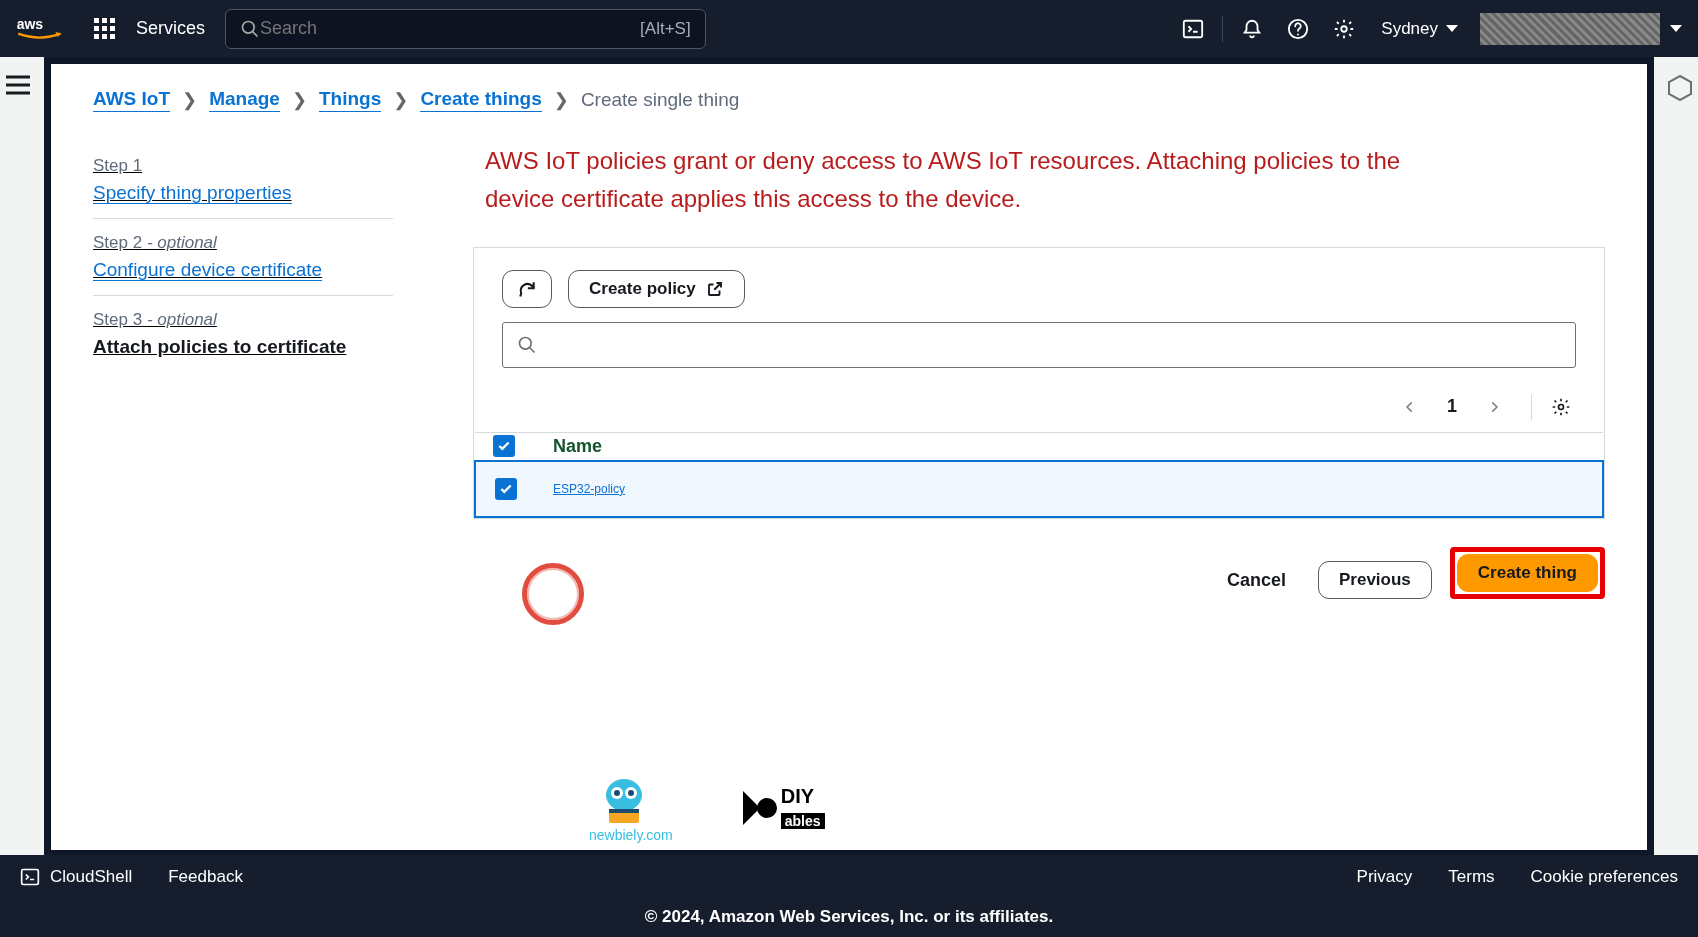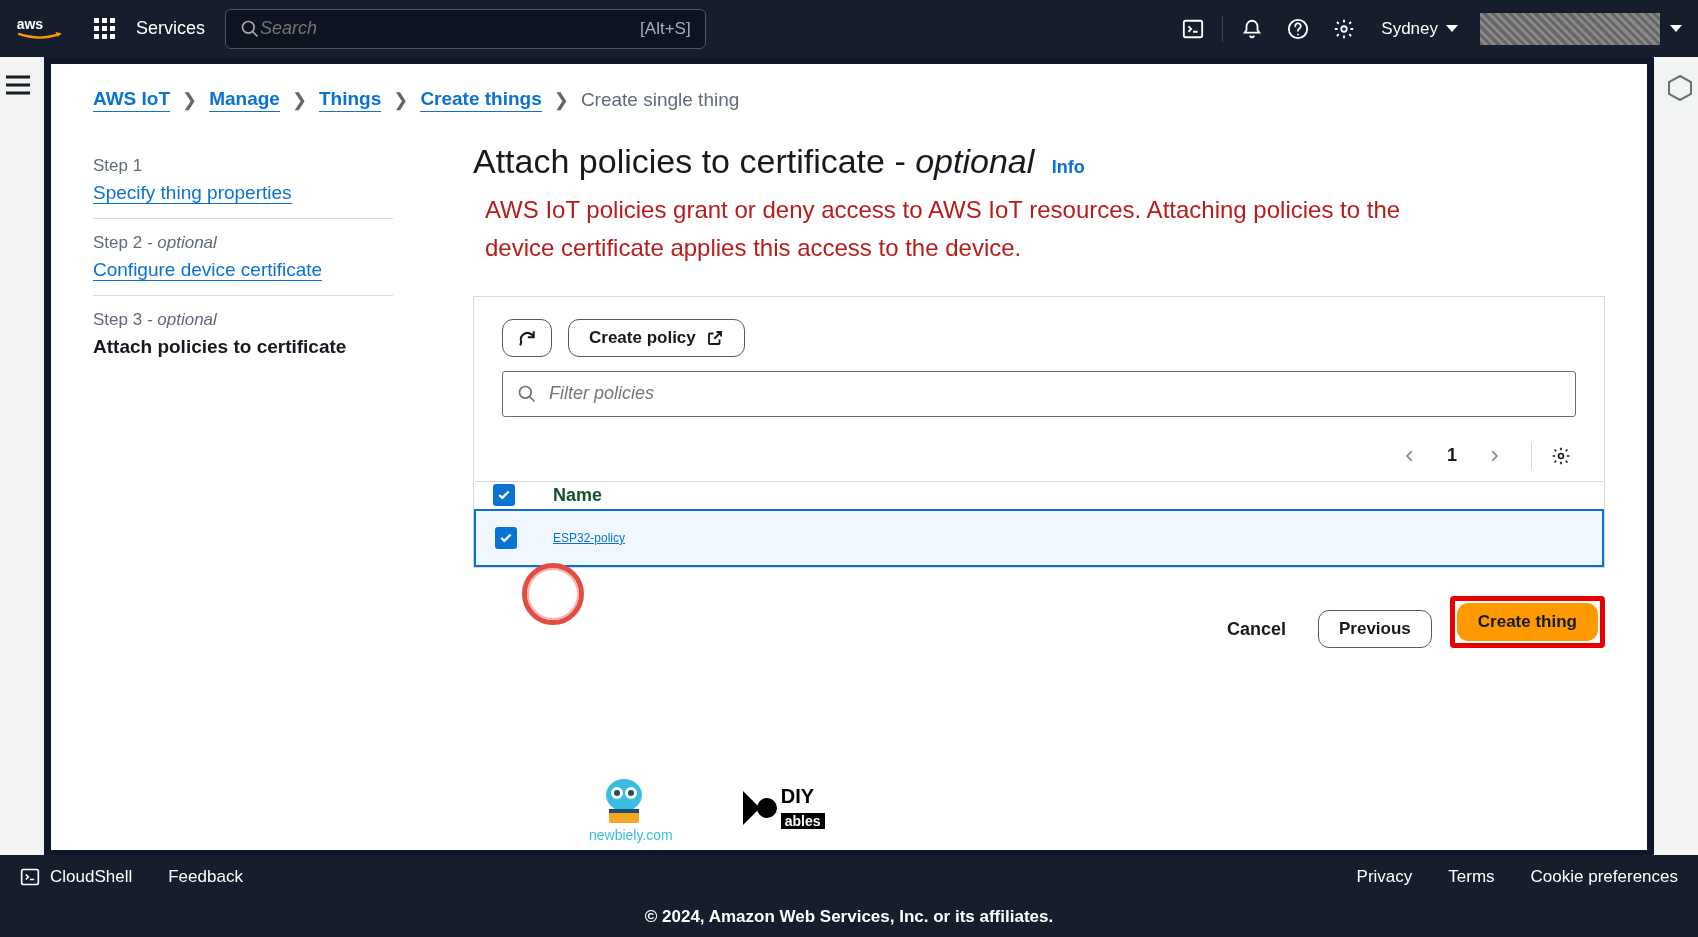--- a/index.html
+++ b/index.html
@@ -6,21 +6,21 @@
 body { background:#f2f3f3; width:1698px; height:937px; overflow:hidden; position:relative; }
 
 
 .topnav { background:#161e2d; height:57px; display:flex; align-items:center; padding:0 16px; gap:8px; color:#fff; }
 .aws-logo { display:flex; align-items:center; margin-right:10px; }
 .aws-logo svg { width:48px; height:28px; }
 .services-btn { display:flex; align-items:center; gap:20px; padding:6px 12px; cursor:pointer; color:#fff; font-size:18px; font-weight:500; }
 .grid-icon { width:22px; height:22px; display:grid; grid-template-columns:repeat(3,5px); grid-template-rows:repeat(3,5px); gap:3px; }
 .grid-icon span { background:#fff; width:5px; height:5px; }
 .search-wrap { flex:1; max-width:780px; display:flex; align-items:center; background:#0d1320; border:1px solid #4a5568; border-radius:6px; height:40px; padding:0 14px; }
-.search-wrap input { flex:1; background:transparent; border:none; outline:none; color:#fdba74; font-size:18px; font-style:italic; }
+.search-wrap input { flex:1; background:transparent; border:none; outline:none; color:#fdba74; font-size:18px; }
 .kbd-hint { color:#aab; font-size:17px; margin-left:10px; }
 .nav-spacer { flex:1; }
 .nav-icons { display:flex; align-items:center; gap:4px; }
 .nav-icon-btn { width:42px; height:40px; display:flex; align-items:center; justify-content:center; cursor:pointer; color:#fff; }
 .nav-divider { width:1px; height:26px; background:#3a4556; margin:0 4px; }
 .region-btn { display:flex; align-items:center; gap:8px; padding:6px 12px; cursor:pointer; color:#fff; font-size:17px; }
 .account-box { width:180px; height:32px; background:repeating-linear-gradient(45deg,#666,#666 3px,#888 3px,#888 6px); margin:0 6px; }
 .caret-down { width:0; height:0; border-left:6px solid transparent; border-right:6px solid transparent; border-top:7px solid #fff; }
 
 
@@ -34,21 +34,21 @@
 .breadcrumb { display:flex; align-items:center; gap:12px; font-size:19px; margin-bottom:30px; flex-wrap:wrap; }
 .breadcrumb a { color:#0972d3; text-decoration:none; border-bottom:1px solid #0972d3; padding-bottom:1px; font-weight:600; }
 .breadcrumb .bc-sep { color:#666; font-size:18px; }
 .breadcrumb .bc-current { color:#5f6b7a; font-weight:500; }
 
 
 .layout { display:flex; gap:80px; }
 
 
 .steps { width:300px; flex-shrink:0; }
-.step-block { padding:14px 0; border-bottom:1px solid #d5dbdb; }
+.step-block { padding:14px 0; border-bottom:1px solid #d5dbdb;text-decoration:underline; }
 .step-block:last-child { border-bottom:none; }
 .step-label { color:#5f6b7a; font-size:17px; margin-bottom:6px; }
 .step-label .opt { font-style:italic; }
 .step-link { color:#0972d3; font-size:19px; border-bottom:1px solid #0972d3; display:inline; cursor:pointer; }
 .step-current { color:#16191f; font-size:19px; font-weight:700; }
 
 
 .main-panel { flex:1; }
 .page-title { font-size:34px; font-weight:500; color:#16191f; margin-bottom:10px; }
 .page-title .opt { font-style:italic; font-weight:400; }
@@ -216,24 +216,20 @@
         <div class="step-label"><span>Step 2</span><span class="opt"> - optional</span></div>
         <span class="step-link">Configure device certificate</span>
       </div>
       <div class="step-block">
         <div class="step-label"><span>Step 3</span><span class="opt"> - optional</span></div>
         <div class="step-current">Attach policies to certificate</div>
       </div>
     </div>
 
     <div class="main-panel">
-      <h1 class="page-title">
-        <span>Attach policies to certificate - </span><span class="opt">optional</span>
-        <span class="info-link">Info</span>
-      </h1>
       <p class="page-desc">AWS IoT policies grant or deny access to AWS IoT resources. Attaching policies to the device certificate applies this access to the device.</p>
 
       <div class="card">
         <div class="card-header">
           <div class="card-actions">
             <button class="btn btn-icon-only">
               <svg width="20" height="20" viewBox="0 0 24 24">
                   <path d="M20 11A8 8 0 105 17l-1 4M20 4v7h-7" stroke="#16191f" stroke-width="2.5" fill="none"></path>
                 </svg>
             </button>
@@ -245,21 +241,20 @@
             </button>
           </div>
         </div>
 
         <div class="filter-wrap">
           <div class="filter-input">
             <svg width="20" height="20" viewBox="0 0 24 24">
                 <circle cx="10" cy="10" r="7" stroke="#687078" stroke-width="2" fill="none"></circle>
                 <line x1="15" y1="15" x2="21" y2="21" stroke="#687078" stroke-width="2"></line>
               </svg>
-            <input placeholder="Filter policies" style="">
           </div>
         </div>
 
         <div class="pagi-bar">
           <div class="pagi-btn">
               <svg width="14" height="14" viewBox="0 0 24 24">
                 <path d="M15 4l-8 8 8 8" stroke="#888" stroke-width="3" fill="none"></path>
               </svg>
             </div>
           <span class="pagi-num">1</span>

